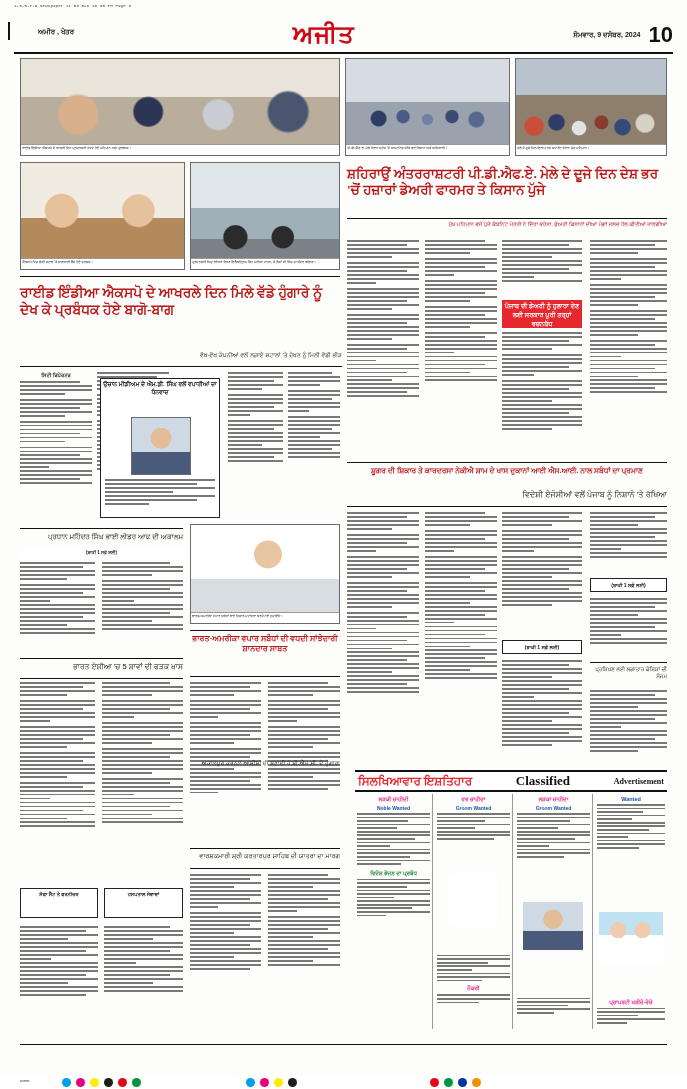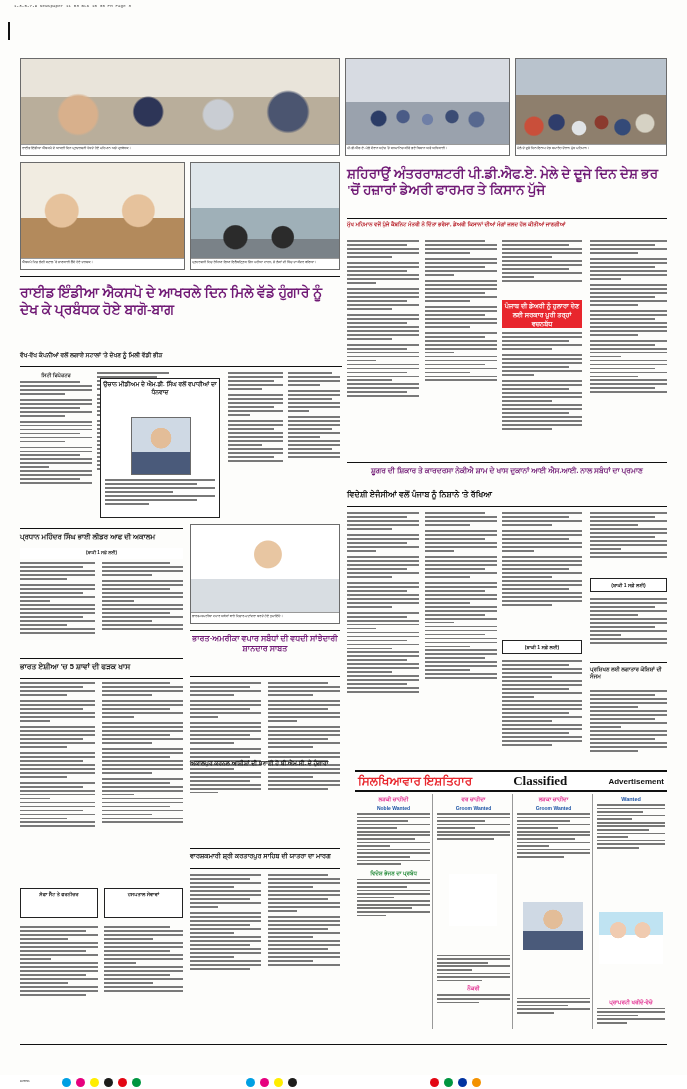--- a/index.html
+++ b/index.html
@@ -69,27 +69,27 @@
     padding:1px 1px;
     border-top:1px solid #999;
     height:11px; overflow:hidden;
   }
   .ph-img { position:absolute; inset:0; }
 
   .rule { position:absolute; background:#111; }
 
   .headline {
     position:absolute;
-    color:#701a75; font-weight:bold;
+    color:#b91c1c; font-weight:bold;
     font-family:"Liberation Serif", serif;
     line-height:1.22;
   }
   .subhead {
-    position:absolute; color:#111; font-weight:bold; font-size:6px;
-    text-align:left; line-height:1.3;
+    position:absolute; color:#111; font-weight:normal; font-size:6px;
+    text-align:right; line-height:1.3;
   }
 
   
   .col { position:absolute; overflow:hidden; }
   .ln { height:1.9px; background:#5c5c5c; margin-bottom:2.1px; opacity:.82; }
   .ln.s { width:62%; }
   .ln.m { width:84%; }
   .ln.xs { width:40%; }
   .colhead {
     font-size:5.2px; font-weight:bold; color:#111; text-align:center;
@@ -111,21 +111,21 @@
   .greenbar{ position:absolute; background:#2aa84a; }
 
   
   .classified-head {
     position:absolute; border-top:2px solid #111; border-bottom:2px solid #111;
     background:#fff; display:flex; align-items:center; justify-content:space-between;
     padding:0 3px;
   }
   .cl-left { color:#e8262d; font-weight:bold; font-size:12px; font-family:"Liberation Serif", serif;}
   .cl-mid  { color:#111; font-weight:bold; font-size:13px; font-family:"Liberation Serif", serif;}
-  .cl-right{ color:#111; font-weight:bold; font-size:8px; }
+  .cl-right{ color:#111; font-weight:bold; font-size:8px;font-family:Liberation Serif, serif; }
   .cl-col { position:absolute; border-right:1px solid #999; padding:2px; overflow:hidden;}
   .cl-title { font-size:5.5px; font-weight:bold; text-align:center; margin-bottom:2px;}
   .cl-pink { color:#e0218a; }
   .cl-blue { color:#1b52a4; }
   .cl-green{ color:#19852f; }
   .cl-ln { height:1.7px; background:#555; margin-bottom:1.9px; opacity:.8;}
 
   
   .colorbar { position:absolute; left:0; bottom:0; width:100%; height:14px; background:#fff;}
   .swatch { position:absolute; width:9px; height:9px; border-radius:50%; top:3px;}
@@ -203,20 +203,30 @@
   }
 </style>
 </head>
 <body>
 
 <div class="page">
 
   <div class="print-strip">1-3-5-7-9 Newspaper   11 03 BLK   10 30 PM   Page 3</div>
   <div class="edge-mark" style="left:8px;top:22px;width:2px;height:18px;"></div>
 
+  <div class="masthead">
+    <div class="mast-left">ਅਮੀਰ , ਖੇਤਰ</div>
+    <div class="mast-center">
+      <span class="logo">ਅਜੀਤ</span>
+    </div>
+    <div class="mast-right">
+      <div class="mast-date">ਸੋਮਵਾਰ, 9 ਦਸੰਬਰ, 2024</div>
+      <div class="page-num">10</div>
+    </div>
+  </div>
 
   <div class="photo" style="left:20px;top:58px;width:320px;height:98px;">
     <div class="ph-img indoor"></div>
     <div class="cap">ਰਾਈਡ ਇੰਡੀਆ ਐਕਸਪੋ ਦੇ ਆਖਰੀ ਦਿਨ ਪ੍ਰਦਰਸ਼ਨੀ ਵੇਖਦੇ ਹੋਏ ਮਹਿਮਾਨ ਅਤੇ ਪ੍ਰਬੰਧਕ।</div>
   </div>
 
   <div class="photo" style="left:345px;top:58px;width:165px;height:98px;">
     <div class="ph-img stage"></div>
     <div class="cap">ਪੀ.ਡੀ.ਐਫ.ਏ. ਮੇਲੇ ਦੌਰਾਨ ਸਟੇਜ 'ਤੇ ਸਨਮਾਨਿਤ ਕੀਤੇ ਗਏ ਕਿਸਾਨ ਅਤੇ ਅਧਿਕਾਰੀ।</div>
   </div>

